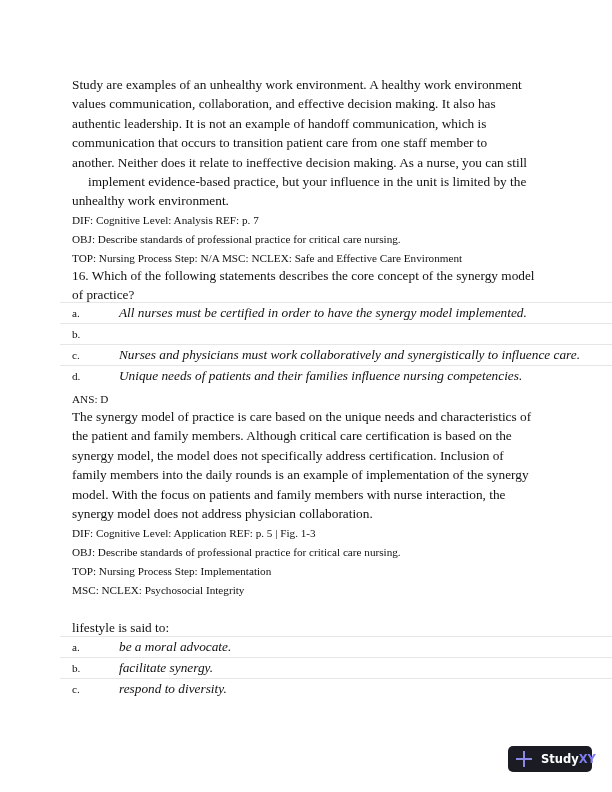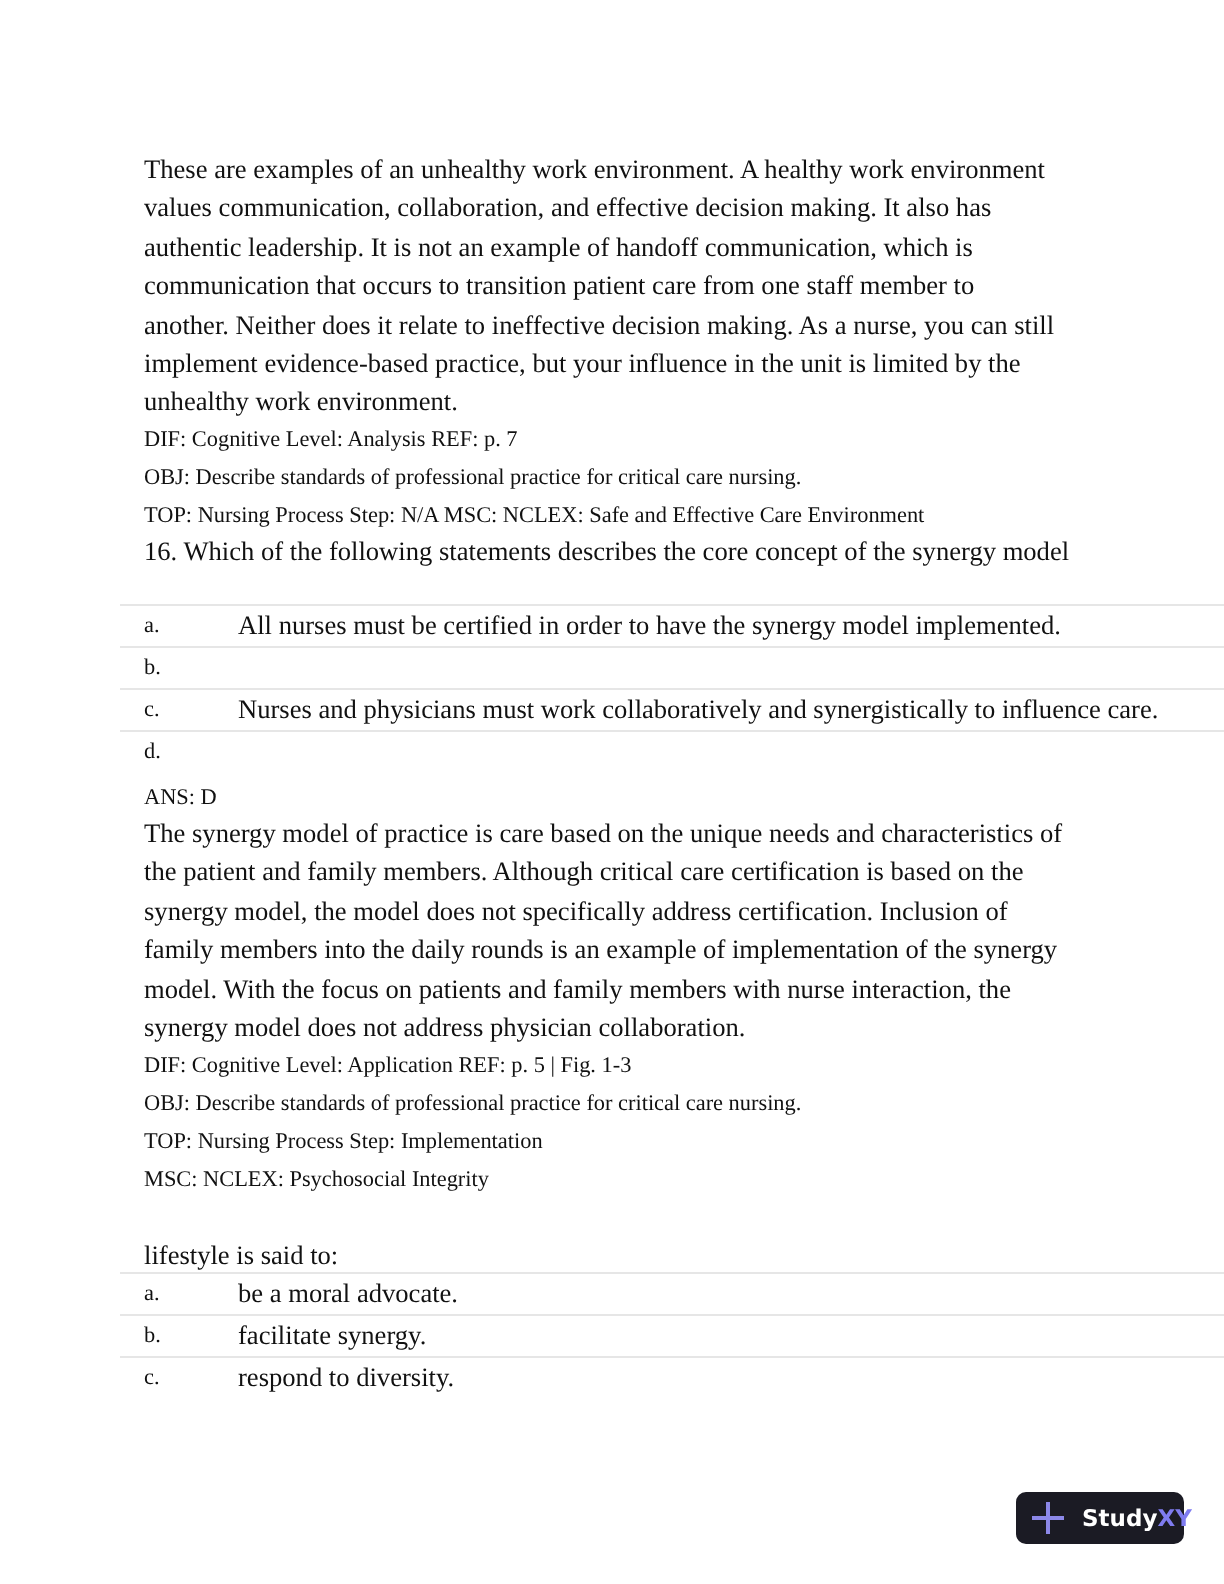--- a/index.html
+++ b/index.html
@@ -4,63 +4,65 @@
 <style>
   html, body { margin: 0; padding: 0; background: #ffffff; }
   body { width: 612px; height: 792px; position: relative; overflow: hidden;
          font-family: "Liberation Serif", "DejaVu Serif", serif; color: #111; }
   .page { position: absolute; left: 0; top: 0; width: 612px; height: 792px; }
   .para { position: absolute; left: 72px; width: 470px; font-size: 13.3px; line-height: 19.4px; margin: 0; }
   .meta { position: absolute; left: 72px; font-size: 11.2px; line-height: 14px; white-space: nowrap; margin: 0; }
   .q { position: absolute; left: 72px; width: 470px; font-size: 13.3px; line-height: 19.4px; margin: 0; }
   .opt { position: absolute; left: 60px; right: 0; height: 21px; border-top: 1px solid #e6e6e6; }
   .opt .letter { position: absolute; left: 12px; top: 3px; font-size: 11.2px; line-height: 14px; }
-  .opt .text { position: absolute; left: 59px; top: 1px; font-size: 13.3px; line-height: 18px; white-space: nowrap; }
+  .opt .text { position: absolute; left: 59px; top: 1px; font-size: 13.3px; line-height: 18px; white-space: nowrap; font-style: italic; }
   .logo { position: absolute; left: 508px; top: 746px; width: 84px; height: 26px; background: #1b1b24; border-radius: 5px;
           display: flex; align-items: center; gap: 20px; }
   .logo .plus { position: relative; width: 16px; height: 16px; margin-left: 8px; }
   .logo .plus::before, .logo .plus::after { content: ""; position: absolute; background: #8c88e8; }
   .logo .plus::before { left: 7px; top: 0; width: 1.6px; height: 16px; }
   .logo .plus::after { left: 0; top: 7px; width: 16px; height: 1.6px; }
   .logo .brand { margin-left: 5px; font-family: "DejaVu Sans", sans-serif; font-weight: bold; font-size: 11.5px; color: #ffffff; }
   .logo .brand .xy { color: #7f7cf0; }
 </style>
 </head>
 <body>
 
 <div class="page">
 
   <div>
-    <p class="para" style="top:75px;">These are examples of an unhealthy work environment. A healthy work environment</p>
+    <p class="para" style="top:75px;">Study are examples of an unhealthy work environment. A healthy work environment</p>
     <p class="para" style="top:94.4px;">values communication, collaboration, and effective decision making. It also has</p>
     <p class="para" style="top:113.8px;">authentic leadership. It is not an example of handoff communication, which is</p>
     <p class="para" style="top:133.2px;">communication that occurs to transition patient care from one staff member to</p>
     <p class="para" style="top:152.6px;">another. Neither does it relate to ineffective decision making. As a nurse, you can still</p>
-    <p class="para" style="top:172px;">implement evidence-based practice, but your influence in the unit is limited by the</p>
+    <p class="para" style="top:172px;margin-left:16px;">implement evidence-based practice, but your influence in the unit is limited by the</p>
     <p class="para" style="top:191.4px;">unhealthy work environment.</p>
   </div>
   <p class="meta" style="top:213px;">DIF: Cognitive Level: Analysis REF: p. 7</p>
   <p class="meta" style="top:232px;">OBJ: Describe standards of professional practice for critical care nursing.</p>
   <p class="meta" style="top:251px;">TOP: Nursing Process Step: N/A MSC: NCLEX: Safe and Effective Care Environment</p>
 
   <p class="q" style="top:266px;">16. Which of the following statements describes the core concept of the synergy model</p>
+  <p class="q" style="top:285px;">of practice?</p>
 
   <div class="opt" style="top:302px;">
     <span class="letter">a.</span>
     <span class="text">All nurses must be certified in order to have the synergy model implemented.</span>
   </div>
   <div class="opt" style="top:323px;">
     <span class="letter">b.</span>
   </div>
   <div class="opt" style="top:344px;">
     <span class="letter">c.</span>
     <span class="text">Nurses and physicians must work collaboratively and synergistically to influence care.</span>
   </div>
   <div class="opt" style="top:365px;">
     <span class="letter">d.</span>
+    <span class="text">Unique needs of patients and their families influence nursing competencies.</span>
   </div>
 
   <p class="meta" style="top:392px;">ANS: D</p>
 
   <div>
     <p class="para" style="top:407px;">The synergy model of practice is care based on the unique needs and characteristics of</p>
     <p class="para" style="top:426.4px;">the patient and family members. Although critical care certification is based on the</p>
     <p class="para" style="top:445.8px;">synergy model, the model does not specifically address certification. Inclusion of</p>
     <p class="para" style="top:465.2px;">family members into the daily rounds is an example of implementation of the synergy</p>
     <p class="para" style="top:484.6px;">model. With the focus on patients and family members with nurse interaction, the</p>

